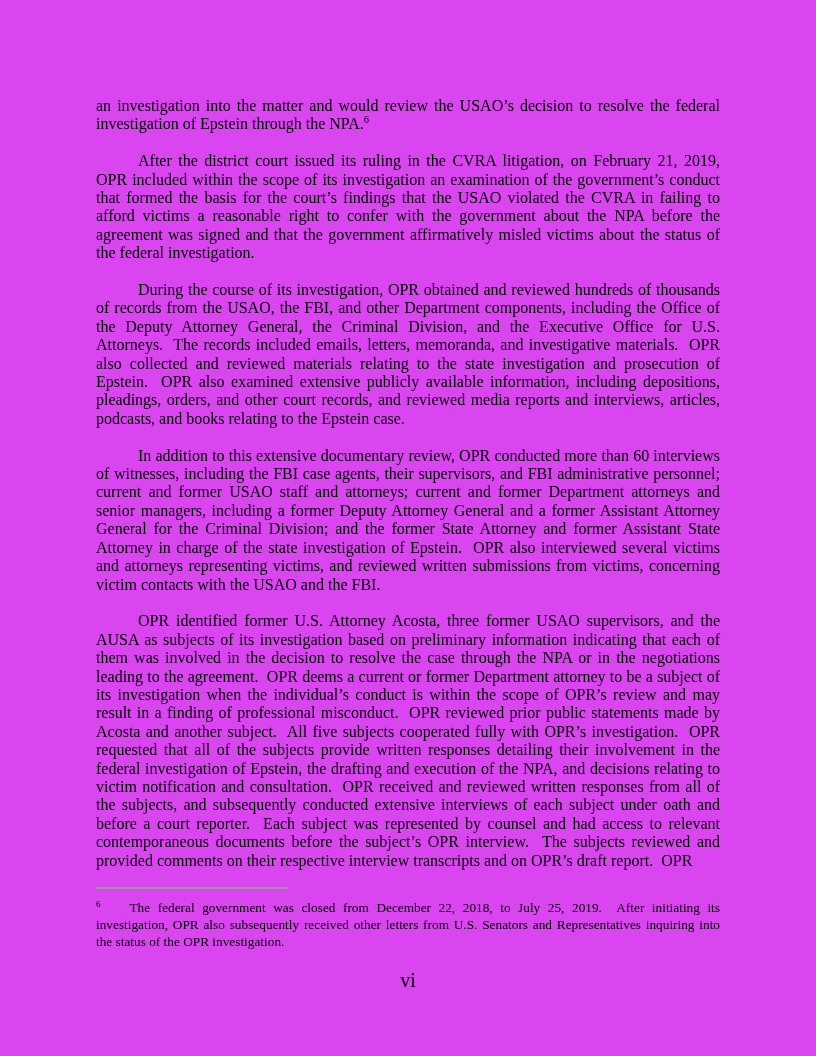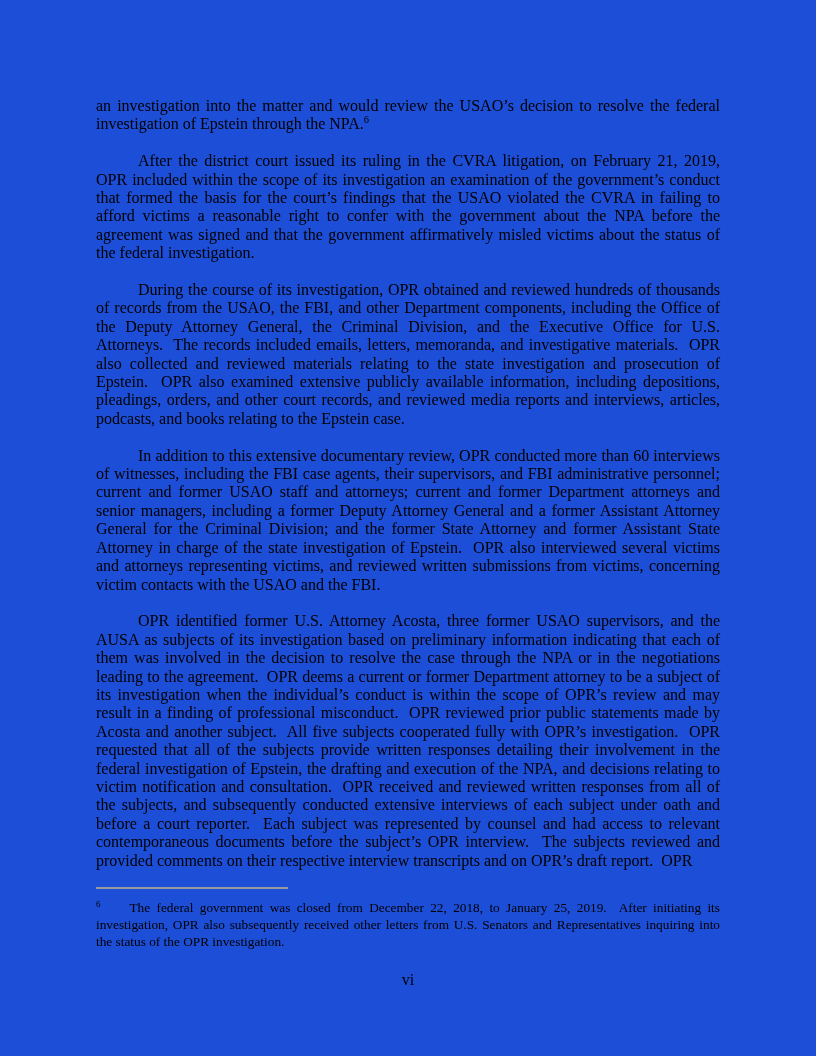--- a/index.html
+++ b/index.html
@@ -4,21 +4,21 @@
 <style>
   html, body {
     margin: 0;
     padding: 0;
     background: #ffffff;
   }
   .page {
     position: relative;
     width: 816px;
     height: 1056px;
-    background: #1d4ed8;
+    background: #d946ef;
     font-family: "Liberation Serif", serif;
     color: #000000;
     overflow: hidden;
   }
   .content {
     position: absolute;
     left: 96px;
     top: 97px;
     width: 624px;
   }
@@ -69,21 +69,21 @@
   .fn-gap {
     display: inline-block;
     width: 29px;
   }
   .page-number {
     position: absolute;
     left: 0;
     top: 971px;
     width: 816px;
     text-align: center;
-    font-size: 16px;
+    font-size: 20px;
     line-height: 18.4px;
   }
 </style>
 </head>
 <body>
 
 <div class="page">
 
   <div class="content">
     <p><span>an investigation into the matter and would review the USAO’s decision to resolve the federal investigation of Epstein through the NPA.</span><sup class="body-ref">6</sup></p>
@@ -92,18 +92,18 @@
 
     <p class="indent">During the course of its investigation, OPR obtained and reviewed hundreds of thousands of records from the USAO, the FBI, and other Department components, including the Office of the Deputy Attorney General, the Criminal Division, and the Executive Office for U.S. Attorneys.  The records included emails, letters, memoranda, and investigative materials.  OPR also collected and reviewed materials relating to the state investigation and prosecution of Epstein.  OPR also examined extensive publicly available information, including depositions, pleadings, orders, and other court records, and reviewed media reports and interviews, articles, podcasts, and books relating to the Epstein case.</p>
 
     <p class="indent">In addition to this extensive documentary review, OPR conducted more than 60 interviews of witnesses, including the FBI case agents, their supervisors, and FBI administrative personnel; current and former USAO staff and attorneys; current and former Department attorneys and senior managers, including a former Deputy Attorney General and a former Assistant Attorney General for the Criminal Division; and the former State Attorney and former Assistant State Attorney in charge of the state investigation of Epstein.  OPR also interviewed several victims and attorneys representing victims, and reviewed written submissions from victims, concerning victim contacts with the USAO and the FBI.</p>
 
     <p class="indent">OPR identified former U.S. Attorney Acosta, three former USAO supervisors, and the AUSA as subjects of its investigation based on preliminary information indicating that each of them was involved in the decision to resolve the case through the NPA or in the negotiations leading to the agreement.  OPR deems a current or former Department attorney to be a subject of its investigation when the individual’s conduct is within the scope of OPR’s review and may result in a finding of professional misconduct.  OPR reviewed prior public statements made by Acosta and another subject.  All five subjects cooperated fully with OPR’s investigation.  OPR requested that all of the subjects provide written responses detailing their involvement in the federal investigation of Epstein, the drafting and execution of the NPA, and decisions relating to victim notification and consultation.  OPR received and reviewed written responses from all of the subjects, and subsequently conducted extensive interviews of each subject under oath and before a court reporter.  Each subject was represented by counsel and had access to relevant contemporaneous documents before the subject’s OPR interview.  The subjects reviewed and provided comments on their respective interview transcripts and on OPR’s draft report.  OPR</p>
   </div>
 
   <div class="footnote-area">
     <div class="footnote-separator"></div>
-    <p class="footnote"><sup class="fn-marker">6</sup><span class="fn-gap"></span><span>The federal government was closed from December 22, 2018, to January 25, 2019.  After initiating its investigation, OPR also subsequently received other letters from U.S. Senators and Representatives inquiring into the status of the OPR investigation.</span></p>
+    <p class="footnote"><sup class="fn-marker">6</sup><span class="fn-gap"></span><span>The federal government was closed from December 22, 2018, to July 25, 2019.  After initiating its investigation, OPR also subsequently received other letters from U.S. Senators and Representatives inquiring into the status of the OPR investigation.</span></p>
   </div>
 
   <div class="page-number">vi</div>
 
 </div>
 
 </body></html>

